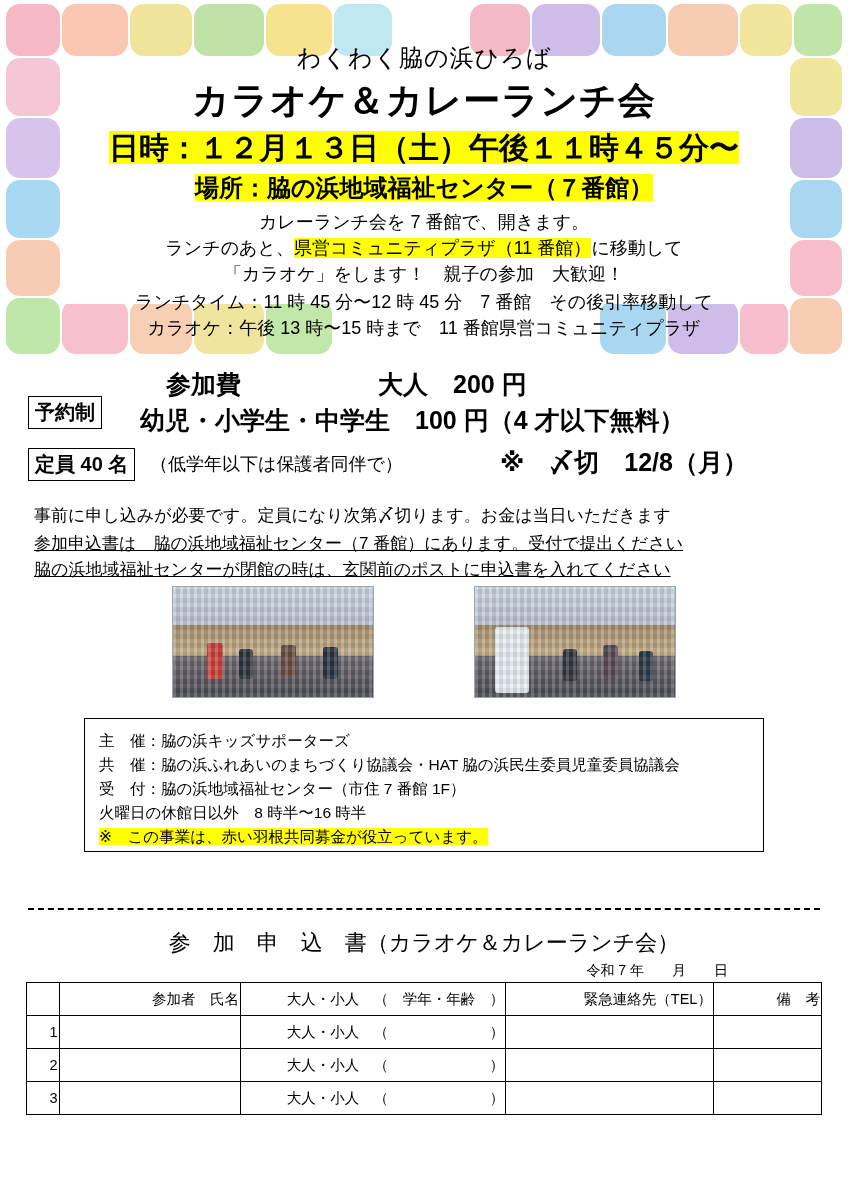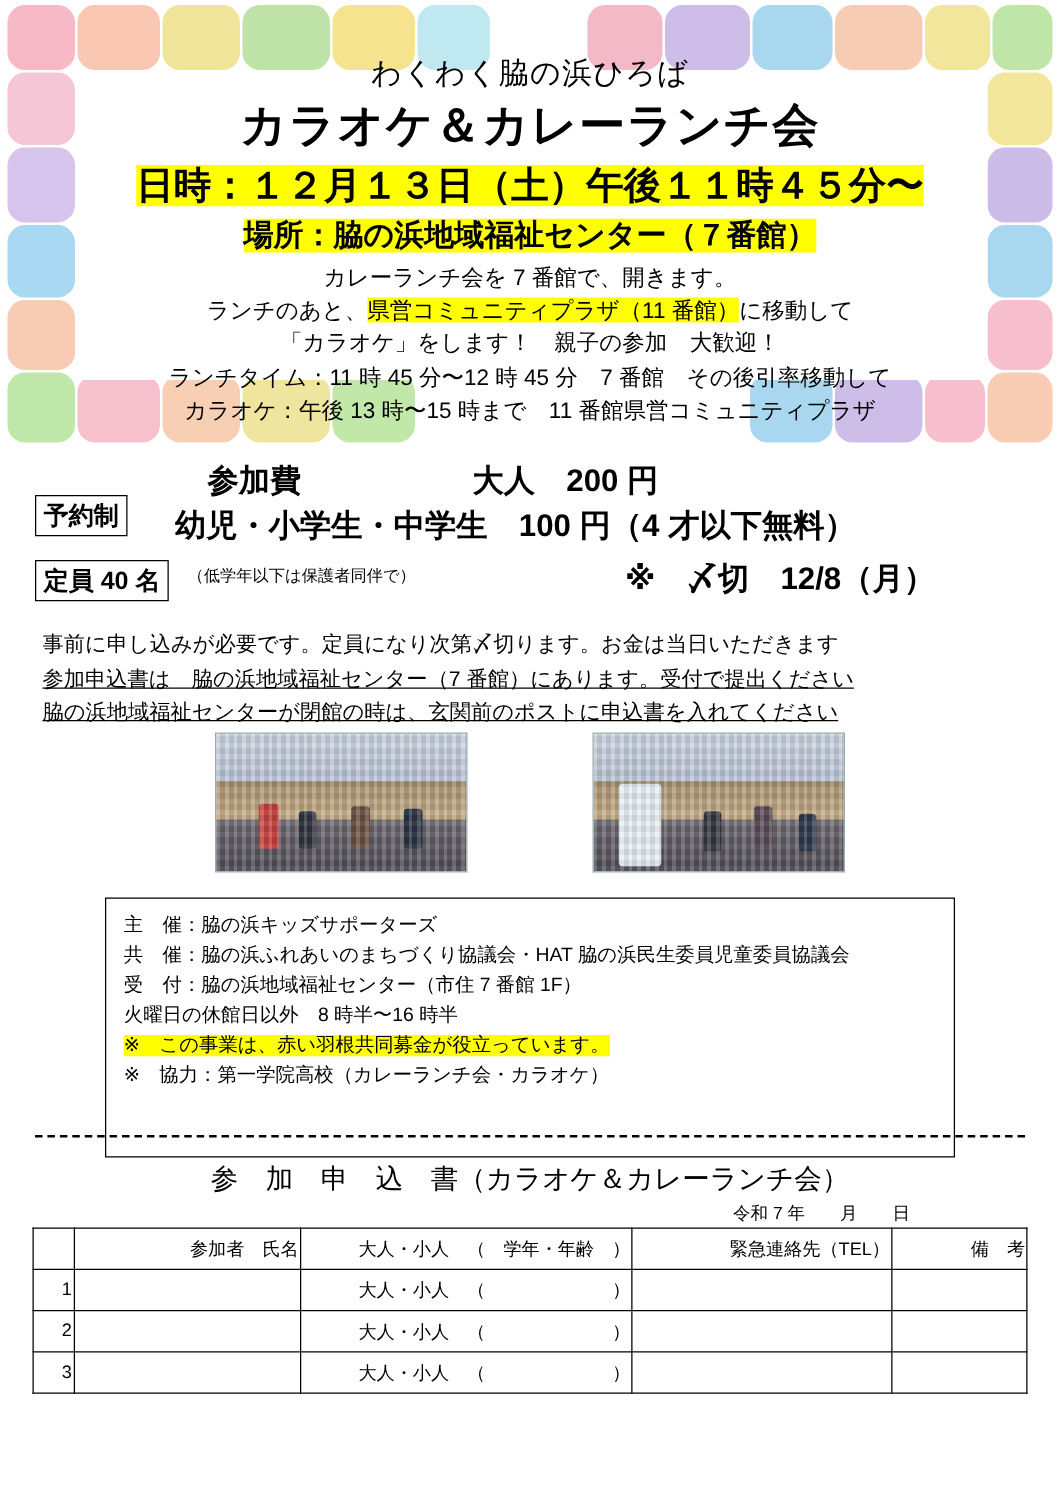--- a/index.html
+++ b/index.html
@@ -62,21 +62,21 @@
   .line-when{font-size:30px;font-weight:bold;}
   .line-where{font-size:24px;font-weight:bold;}
   .body-line{font-size:18px;}
   .small-hl{background:#ffff00;}
 
   
   .boxed{
     border:1.5px solid #000;display:inline-block;padding:2px 6px;font-size:20px;font-weight:bold;
   }
   .fee-row{font-size:25px;font-weight:bold;}
-  .note-row{font-size:13px;}
+  .note-row{font-size:18px;}
   .deadline{font-size:25px;font-weight:bold;}
 
   .rule-line{font-size:17px;}
   .ul{ text-decoration:underline; }
 
   
   .photos{position:absolute;left:0;top:586px;width:848px;text-align:center;}
   .photo{
     display:inline-block;width:200px;height:110px;vertical-align:top;margin:0 30px;
     border:1px solid #9aa;
@@ -87,21 +87,21 @@
   .photo::after{
     content:"";position:absolute;left:0;top:0;right:0;bottom:0;
     background:
       repeating-linear-gradient(90deg,rgba(255,255,255,.16) 0 3px,rgba(0,0,0,.07) 3px 7px),
       repeating-linear-gradient(0deg,rgba(255,255,255,.05) 0 4px,rgba(0,0,0,.06) 4px 9px);
   }
   .ph-fig{position:absolute;border-radius:3px;}
 
   
   .orgbox{
-    position:absolute;left:84px;top:718px;width:680px;height:208px;
+    position:absolute;left:84px;top:718px;width:680px;height:134px;
     border:1px solid #000;box-sizing:border-box;padding:10px 14px;
     font-size:15.5px;line-height:1.55;
   }
 
   
   .dash{
     position:absolute;left:28px;top:908px;width:792px;height:0;
     border-top:2px dashed #000;
   }
 
@@ -218,21 +218,20 @@
     <div class="ph-fig" style="left:164px;top:64px;width:14px;height:30px;background:#2d3a4a;"></div>
   </div>
 </div>
 
 <div class="orgbox">
   <div>主　催：脇の浜キッズサポーターズ</div>
   <div>共　催：脇の浜ふれあいのまちづくり協議会・HAT 脇の浜民生委員児童委員協議会</div>
   <div>受　付：脇の浜地域福祉センター（市住 7 番館 1F）</div>
   <div>火曜日の休館日以外　8 時半〜16 時半</div>
   <div><span class="small-hl">※　この事業は、赤い羽根共同募金が役立っています。</span></div>
-  <div>※　協力：第一学院高校（カレーランチ会・カラオケ）</div>
 </div>
 
 <div class="dash"></div>
 
 <div class="app-title">参　加　申　込　書（カラオケ＆カレーランチ会）</div>
 <div class="app-date">令和 7 年　　月　　日</div>
 
 <table class="app">
   <thead>
     <tr>

